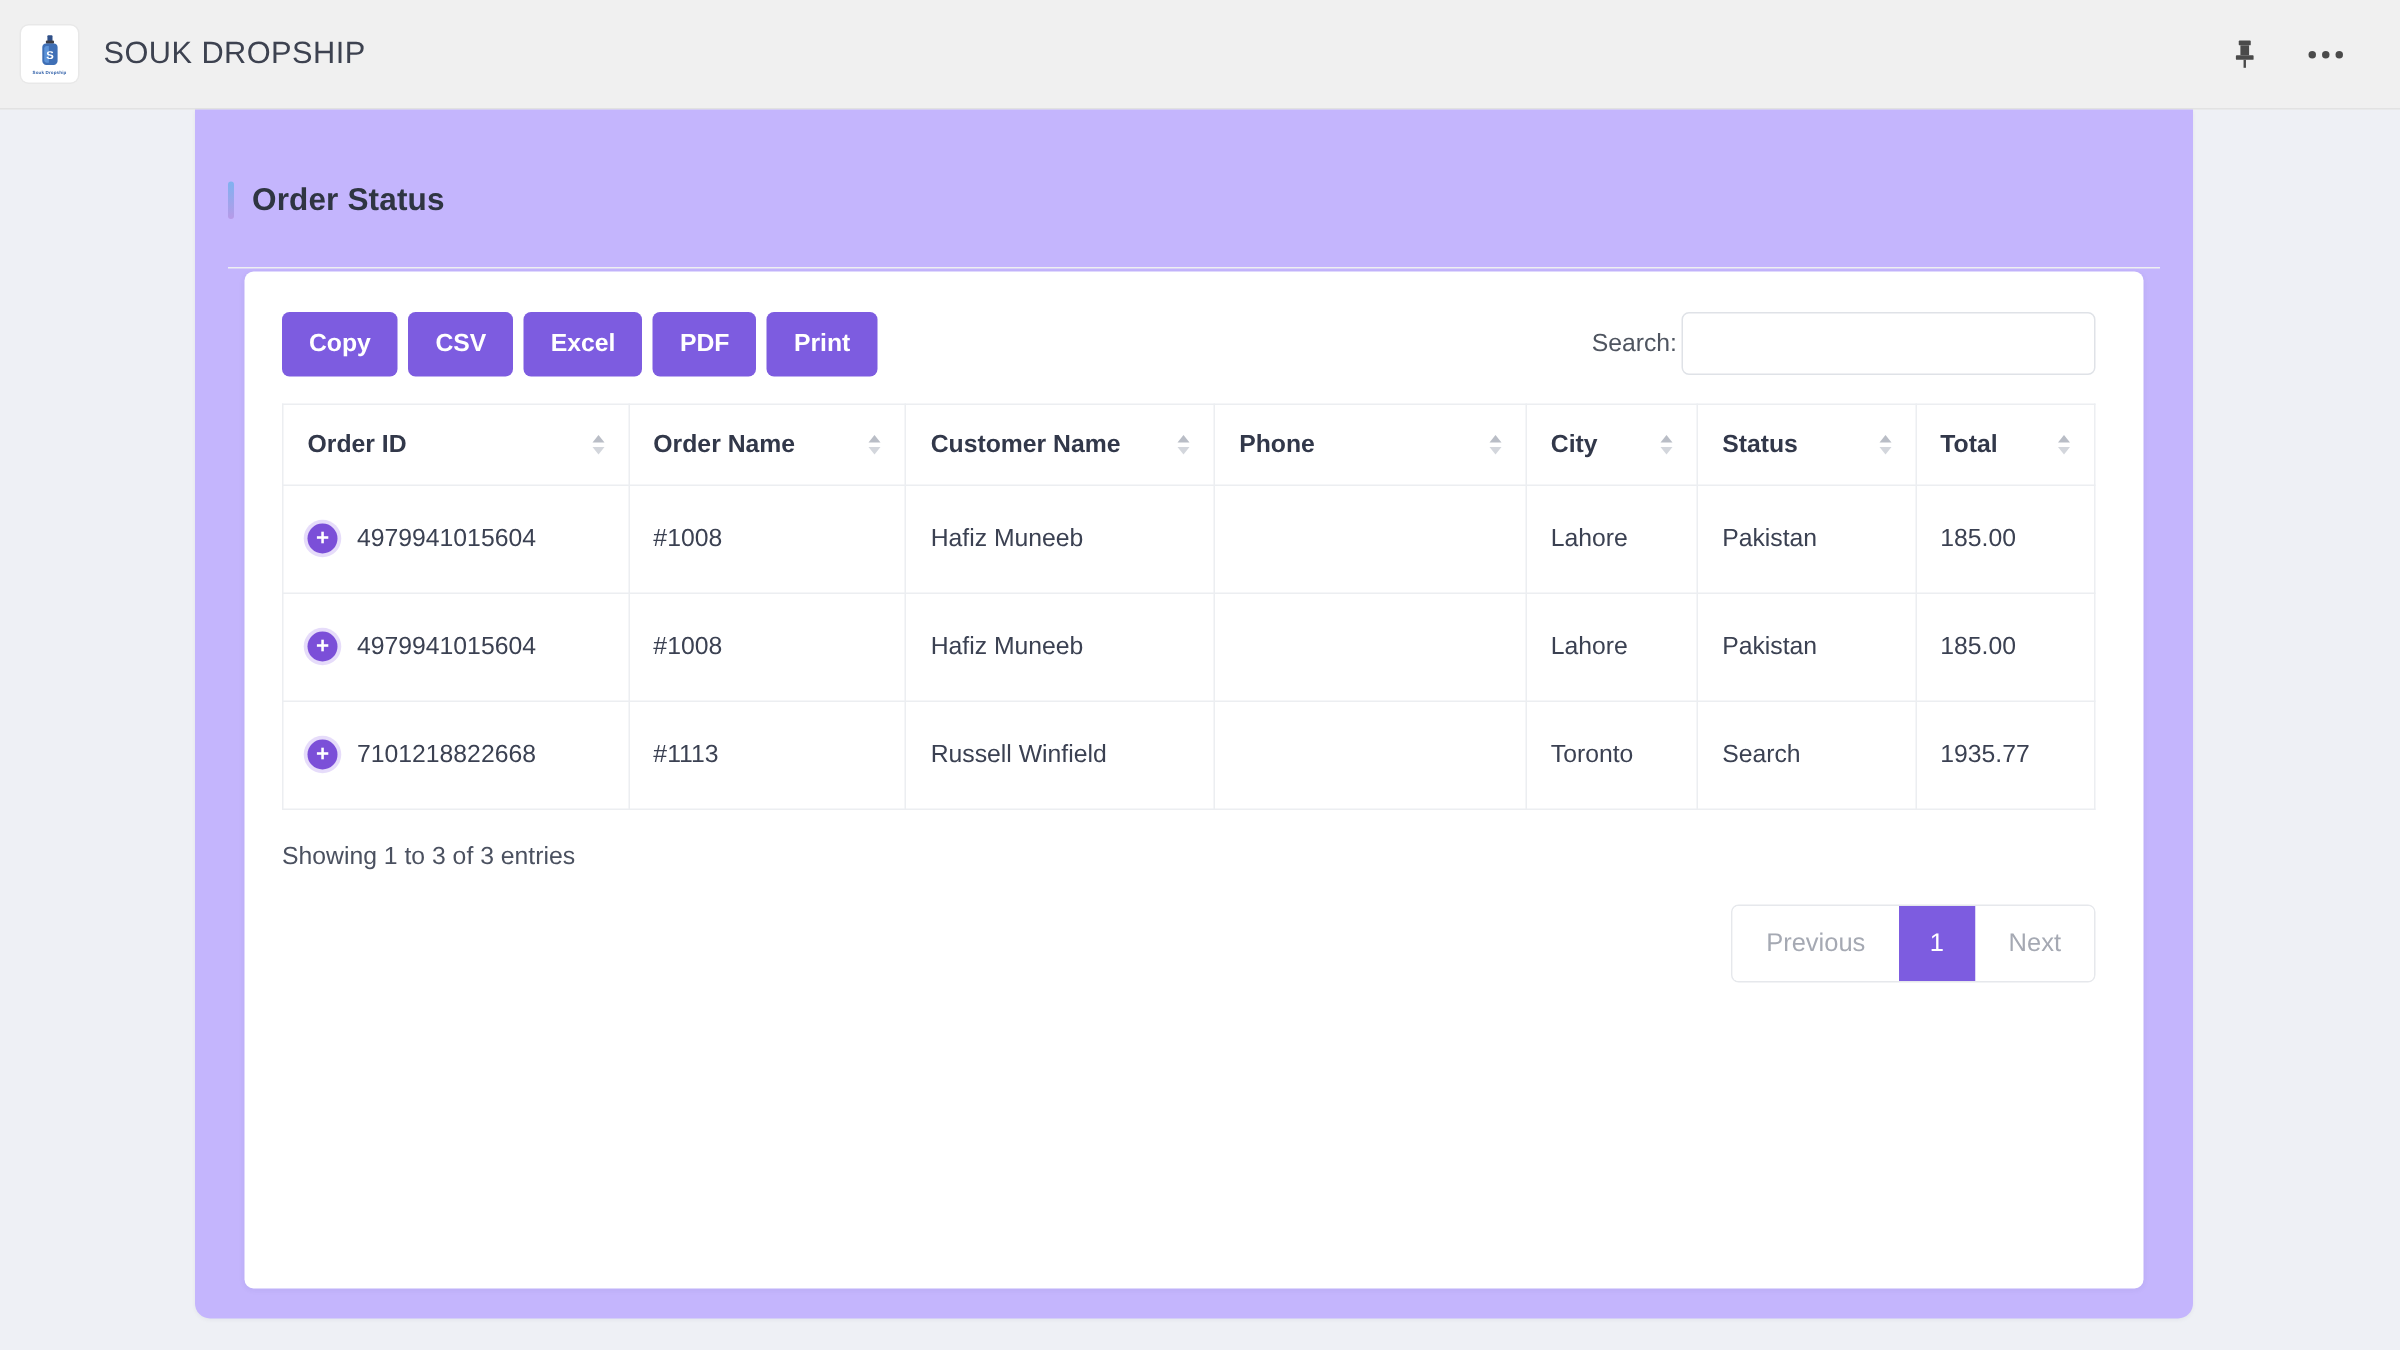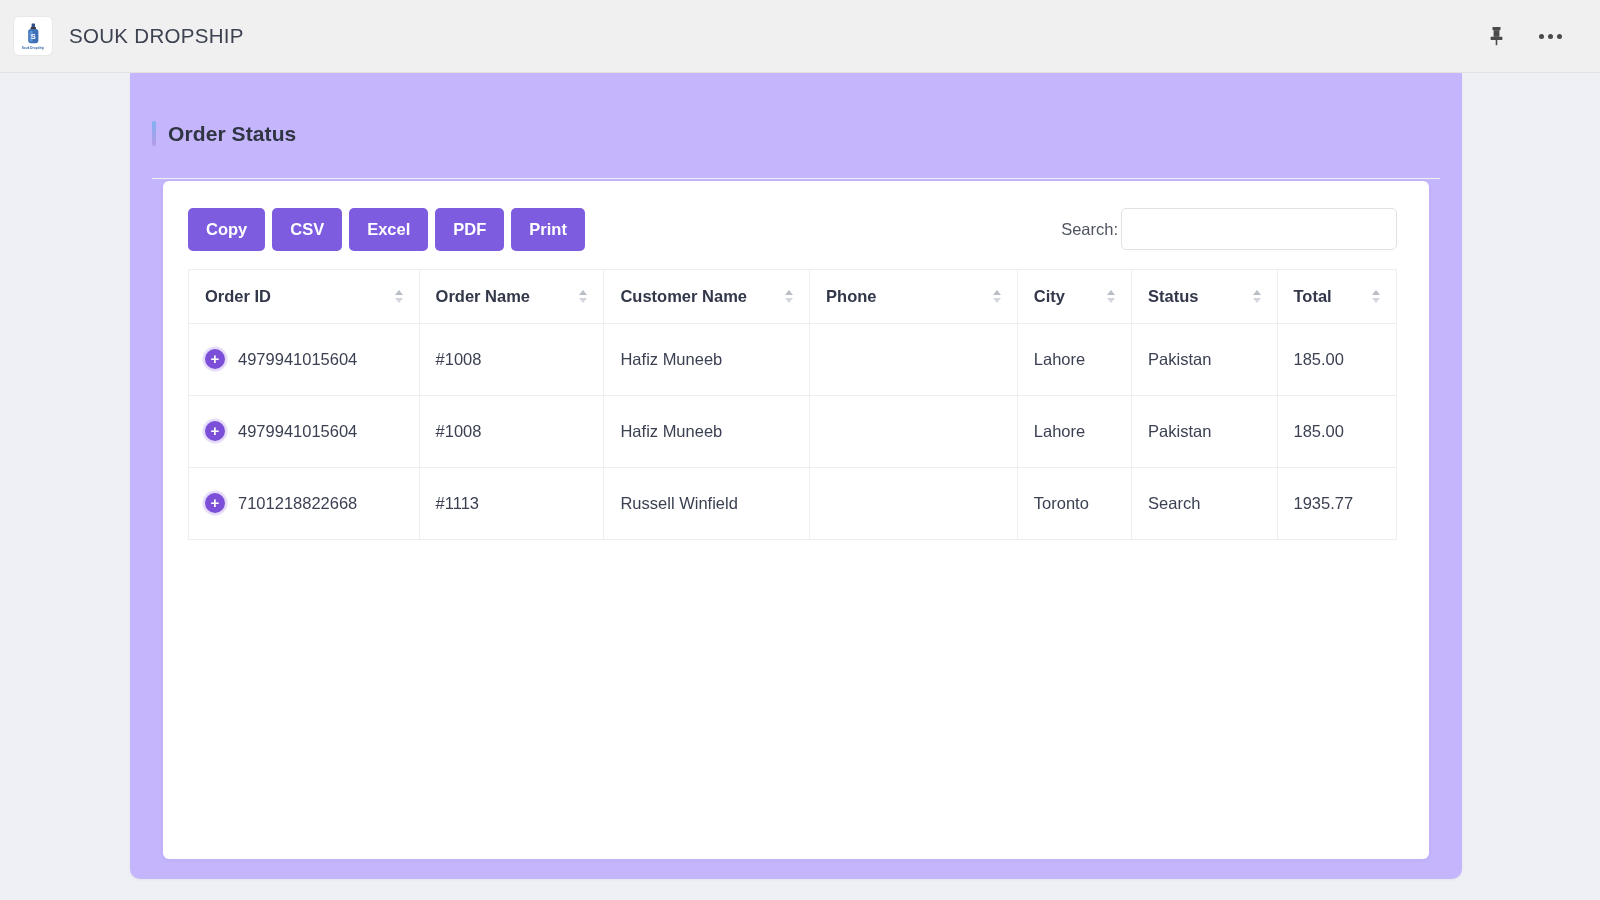--- a/index.html
+++ b/index.html
@@ -480,16 +480,26 @@
               <td>Russell Winfield</td>
               <td></td>
               <td>Toronto</td>
               <td>Search</td>
               <td>1935.77</td>
             </tr>
           </tbody>
         </table>
       </div>
 
+      <div class="table-footer">
+        <div class="showing-text">Showing 1 to 3 of 3 entries</div>
+        <div class="pagination">
+          <div class="pager">
+            <a>Previous</a>
+            <a class="num active">1</a>
+            <a>Next</a>
+          </div>
+        </div>
+      </div>
 
     </div>
   </div>
 </div>
 
 </body></html>

